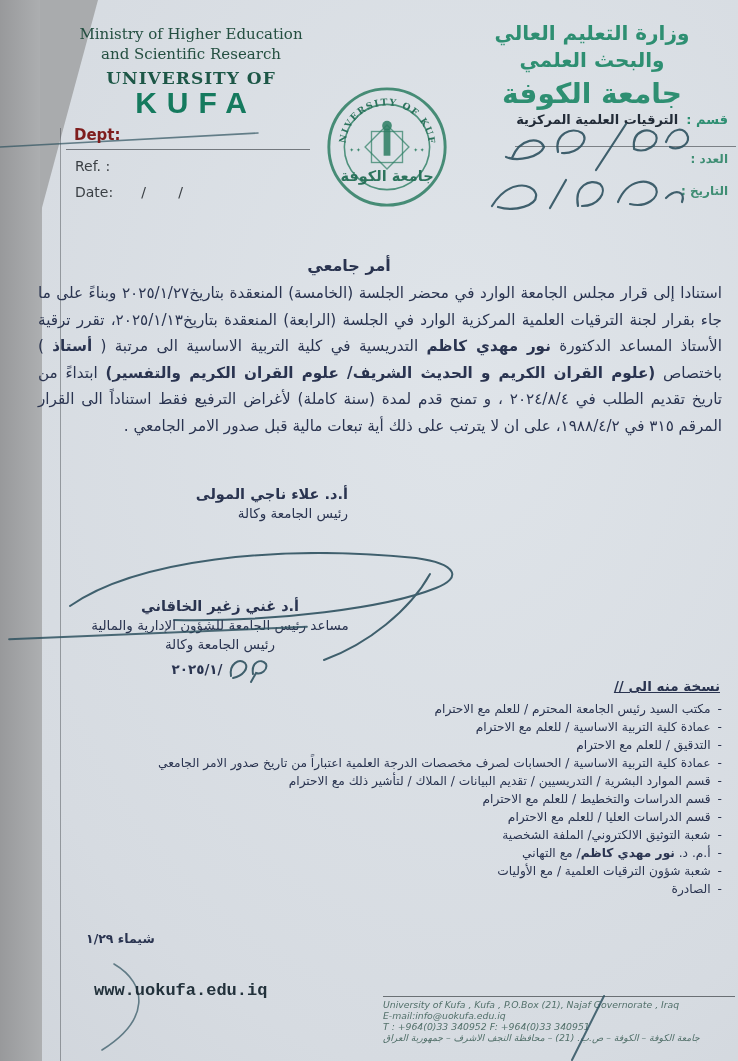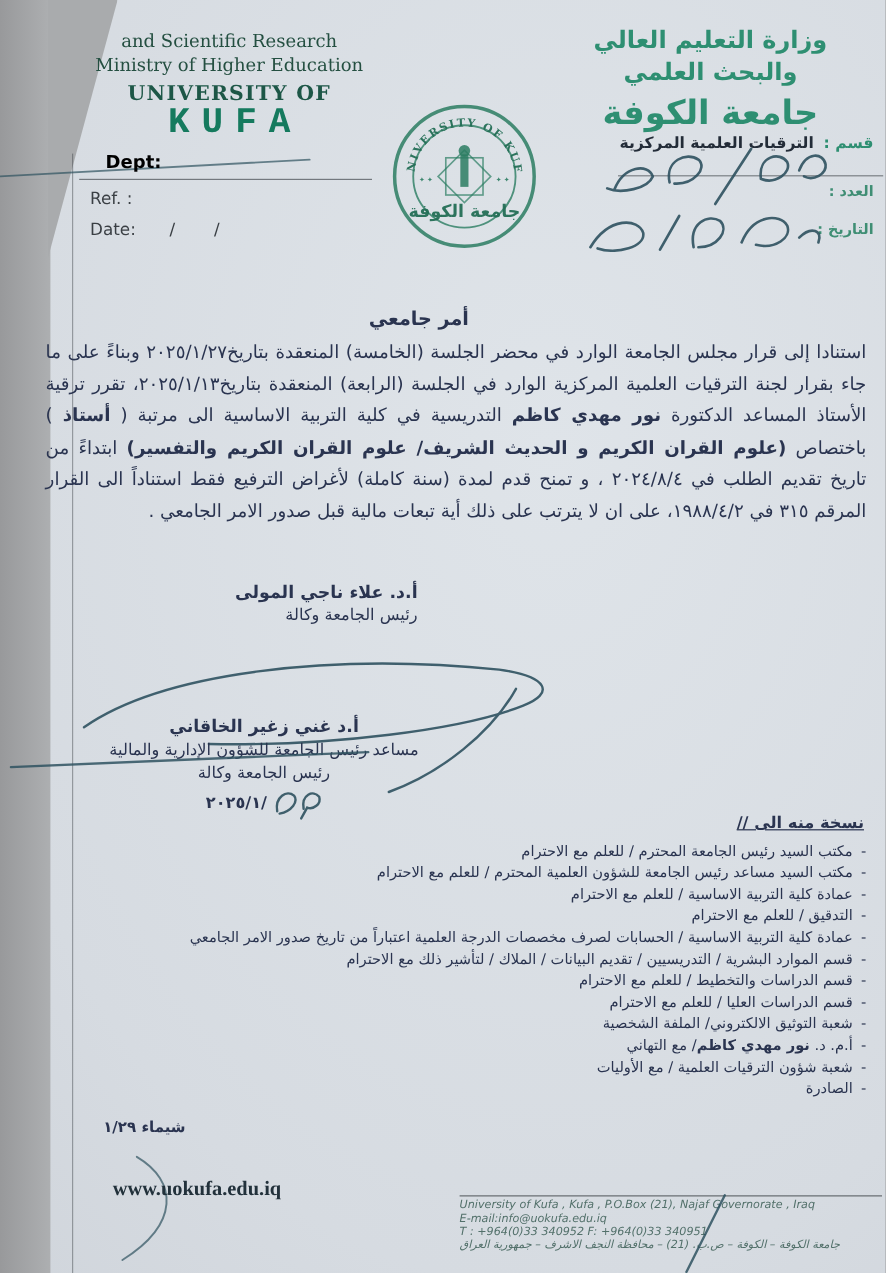--- a/index.html
+++ b/index.html
@@ -19,23 +19,23 @@
   .fold-line{position:absolute;left:60px;top:128px;width:1px;height:933px;
              background:rgba(45,50,55,.4);}
   svg.mark{position:absolute;overflow:visible;}
   svg.mark path, svg.mark line{fill:none;stroke:var(--pen);stroke-linecap:round;stroke-linejoin:round;}
 
   
   .en-block{position:absolute;left:66px;top:24px;width:250px;text-align:center;color:#1f5747;}
   .en-ministry{font-family:"DejaVu Serif",serif;font-size:15px;line-height:20px;color:#244f41;}
   .en-univ1{font-family:"DejaVu Serif",serif;font-weight:bold;font-size:17px;letter-spacing:1px;
             margin-top:4px;color:#1d5747;}
-  .en-univ2{font-family:Liberation Mono, monospace;font-weight:bold;font-size:30px;letter-spacing:10px;
+  .en-univ2{font-family:Liberation Sans, sans-serif;font-weight:bold;font-size:30px;letter-spacing:10px;
             color:#157a5e;margin-top:-2px;text-indent:10px;}
-  .dept-row{position:absolute;left:88px;top:126px;font-size:15px;font-weight:bold;color:#000000;}
+  .dept-row{position:absolute;left:74px;top:126px;font-size:15px;font-weight:bold;color:#7f1d1d;}
   .dept-line{position:absolute;left:66px;top:149px;width:244px;height:1px;background:rgba(60,65,70,.65);}
   .ref-row{position:absolute;left:75px;top:158px;font-size:14px;color:#3a3f44;}
   .date-row-en{position:absolute;left:75px;top:184px;font-size:14px;color:#3a3f44;}
   .date-row-en .slashes{margin-left:28px;letter-spacing:14px;}
 
   
   .seal{position:absolute;left:324px;top:84px;}
 
   
   .ar-block{position:absolute;right:6px;top:20px;width:280px;text-align:center;
@@ -73,42 +73,42 @@
   
   .copies-head{position:absolute;right:18px;top:678px;direction:rtl;font-size:13.5px;font-weight:bold;
                color:var(--ink);text-decoration:underline;}
   .copies{position:absolute;right:16px;top:700px;direction:rtl;text-align:right;
           font-size:12.2px;line-height:18px;color:var(--ink);list-style:none;}
   .copies li .dash{margin-left:7px;}
   .copies .b{font-weight:bold;}
 
   
   .clerk{position:absolute;left:86px;top:931px;direction:rtl;font-size:12.5px;font-weight:bold;color:var(--ink);text-align:center;}
-  .www{position:absolute;left:94px;top:981px;font-family:Liberation Serif, serif;font-weight:bold;
+  .www{position:absolute;left:94px;top:981px;font-family:Liberation Mono, monospace;font-weight:bold;
        font-size:17px;color:#22313b;}
   .footer{position:absolute;left:383px;top:996px;width:352px;border-top:1px solid rgba(60,65,70,.7);
           padding-top:3px;color:var(--footer);font-size:9.3px;line-height:10.8px;font-style:italic;}
   .footer .ar-line{direction:rtl;text-align:left;margin-top:1px;}
 </style>
 </head>
 <body>
 
 <div class="page">
   <div class="paper"></div>
   <div class="scan-band"></div>
   <div class="corner-tri"></div>
   <div class="fold-line"></div>
 
   <svg class="mark" style="left:0;top:128px" width="262" height="26" viewBox="0 0 262 26">
     <path d="M 0 19 L 258 5" stroke-width="1.6" opacity="0.7"></path>
   </svg>
 
   <div class="en-block">
+    <div class="en-ministry">Ministry of Higher Education</div>
     <div class="en-ministry">and Scientific Research</div>
-    <div class="en-ministry">Ministry of Higher Education</div>
     <div class="en-univ1">UNIVERSITY OF</div>
     <div class="en-univ2">KUFA</div>
   </div>
   <div class="dept-row">Dept:</div>
   <div class="dept-line"></div>
   <div class="ref-row">Ref. :</div>
   <div class="date-row-en">
     <span>Date:</span><span class="slashes">/        /</span>
   </div>
 
@@ -192,21 +192,20 @@
           <path d="M 28 20 C 26 8 36 4 41 10 C 43 16 36 21 31 19 L 26 28"></path>
         </g>
       </svg>
     </div>
   </div>
   <div class="strike"></div>
 
   <div class="copies-head">نسخة منه الى //</div>
   <ol class="copies" id="copies-list">
       <li><span class="dash">-</span><span>مكتب السيد رئيس الجامعة المحترم / للعلم مع الاحترام</span></li>
-      <li><span class="dash">-</span><span>مكتب السيد مساعد رئيس الجامعة  للشؤون  العلمية المحترم / للعلم مع الاحترام</span></li>
       <li><span class="dash">-</span><span>عمادة كلية التربية الاساسية / للعلم  مع الاحترام</span></li>
       <li><span class="dash">-</span><span>التدقيق / للعلم مع الاحترام</span></li>
       <li><span class="dash">-</span><span>عمادة كلية التربية الاساسية / الحسابات لصرف مخصصات الدرجة العلمية اعتباراً من تاريخ صدور الامر الجامعي</span></li>
       <li><span class="dash">-</span><span>قسم الموارد البشرية / التدريسيين / تقديم البيانات / الملاك / لتأشير ذلك مع الاحترام</span></li>
       <li><span class="dash">-</span><span>قسم الدراسات والتخطيط / للعلم مع الاحترام</span></li>
       <li><span class="dash">-</span><span>قسم الدراسات العليا / للعلم مع الاحترام</span></li>
       <li><span class="dash">-</span><span>شعبة التوثيق الالكتروني/ الملفة الشخصية</span></li>
       <li><span class="dash">-</span><span>أ.م. د. </span><span class="b">نور مهدي كاظم</span><span>/ مع التهاني</span></li>
       <li><span class="dash">-</span><span>شعبة شؤون الترقيات العلمية / مع الأوليات</span></li>
       <li><span class="dash">-</span><span>الصادرة</span></li>

